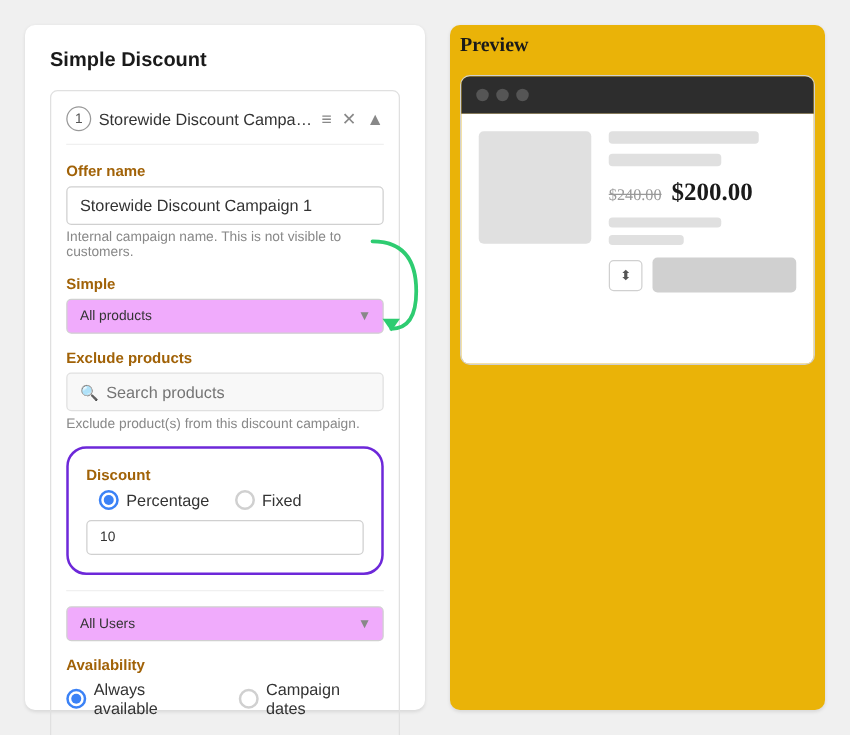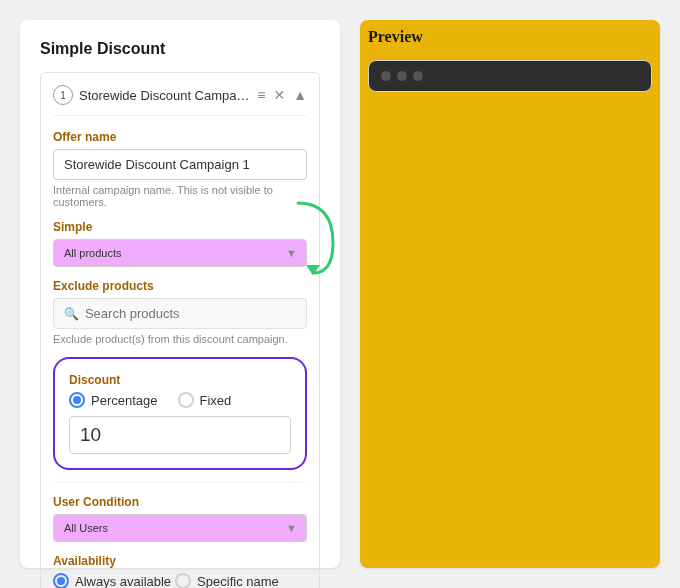--- a/index.html
+++ b/index.html
@@ -172,20 +172,21 @@
       border: 2px solid #6d28d9;
       border-radius: 16px;
       padding: 14px;
       margin-bottom: 12px;
     }
 
     .radio-group {
       display: flex;
       gap: 20px;
       margin-bottom: 8px;
+      margin-left: 10px;
     }
 
     .radio-option {
       display: flex;
       align-items: center;
       gap: 6px;
       font-size: 13px;
       color: #333;
       cursor: pointer;
     }
@@ -211,35 +212,35 @@
       height: 8px;
       background: #3b82f6;
       border-radius: 50%;
     }
 
     .discount-value-input {
       width: 100%;
       border: 1px solid #d0d0d0;
       border-radius: 4px;
       padding: 7px 10px;
-      font-size: 19px;
+      font-size: 11px;
       color: #333;
       outline: none;
     }
 
     
     .section-divider {
       border-top: 1px solid #f0f0f0;
       margin: 4px 0 12px 0;
     }
 
     
     .availability-options {
       display: flex;
-      gap: 4px;
+      gap: 20px;
       align-items: center;
     }
 
     
     .right-panel {
       flex: 1;
       background: #eab308;
       border-radius: 8px;
       padding: 8px;
       box-shadow: 0 1px 3px rgba(0,0,0,0.1);
@@ -431,50 +432,70 @@
 
         
         <svg class="green-arrow" viewBox="0 0 55 90" fill="none" xmlns="http://www.w3.org/2000/svg">
           <path d="M 10 10 Q 45 10 45 50 Q 45 80 25 80" stroke="#2ecc71" stroke-width="3" fill="none" stroke-linecap="round"></path>
           <polygon points="18,72 25,82 32,72" fill="#2ecc71"></polygon>
         </svg>
       </div>
 
       <div class="section-divider"></div>
       <div class="field-group">
-        <div class="field-label">User Condition</div>
         <div class="field-select-wrapper">
           <select class="field-select">
             <option>All Users</option>
           </select>
           <span class="select-chevron">▼</span>
         </div>
       </div>
 
       <div class="field-group">
         <div class="field-label">Availability</div>
         <div class="availability-options">
           <label class="radio-option">
             <div class="radio-circle selected"></div>
             <span>Always available</span>
           </label>
           <label class="radio-option">
             <div class="radio-circle"></div>
-            <span>Specific name</span>
+            <span>Campaign dates</span>
           </label>
         </div>
       </div>
     </div>
 
   </div>
 
   <div class="right-panel">
     <div class="preview-title">Preview</div>
 
     <div class="browser-mockup">
       <div class="browser-toolbar">
         <div class="browser-dot"></div>
         <div class="browser-dot"></div>
         <div class="browser-dot"></div>
       </div>
+      <div class="browser-content">
+        <div class="product-layout">
+          <div class="product-image-placeholder"></div>
+          <div class="product-details">
+            <div class="product-line medium"></div>
+            <div class="product-line short"></div>
+            <div class="product-price-row">
+              <span class="original-price">$240.00</span>
+              <span class="discounted-price">$200.00</span>
+            </div>
+            <div class="product-line-small w60"></div>
+            <div class="product-line-small w40"></div>
+            <div class="add-to-cart-row">
+              <div class="qty-stepper">
+                <span>⬍</span>
+              </div>
+              <div class="add-to-cart-btn-mock"></div>
+            </div>
+          </div>
+        </div>
+      </div>
     </div>
   </div>
 </div>
 
 </body></html>

